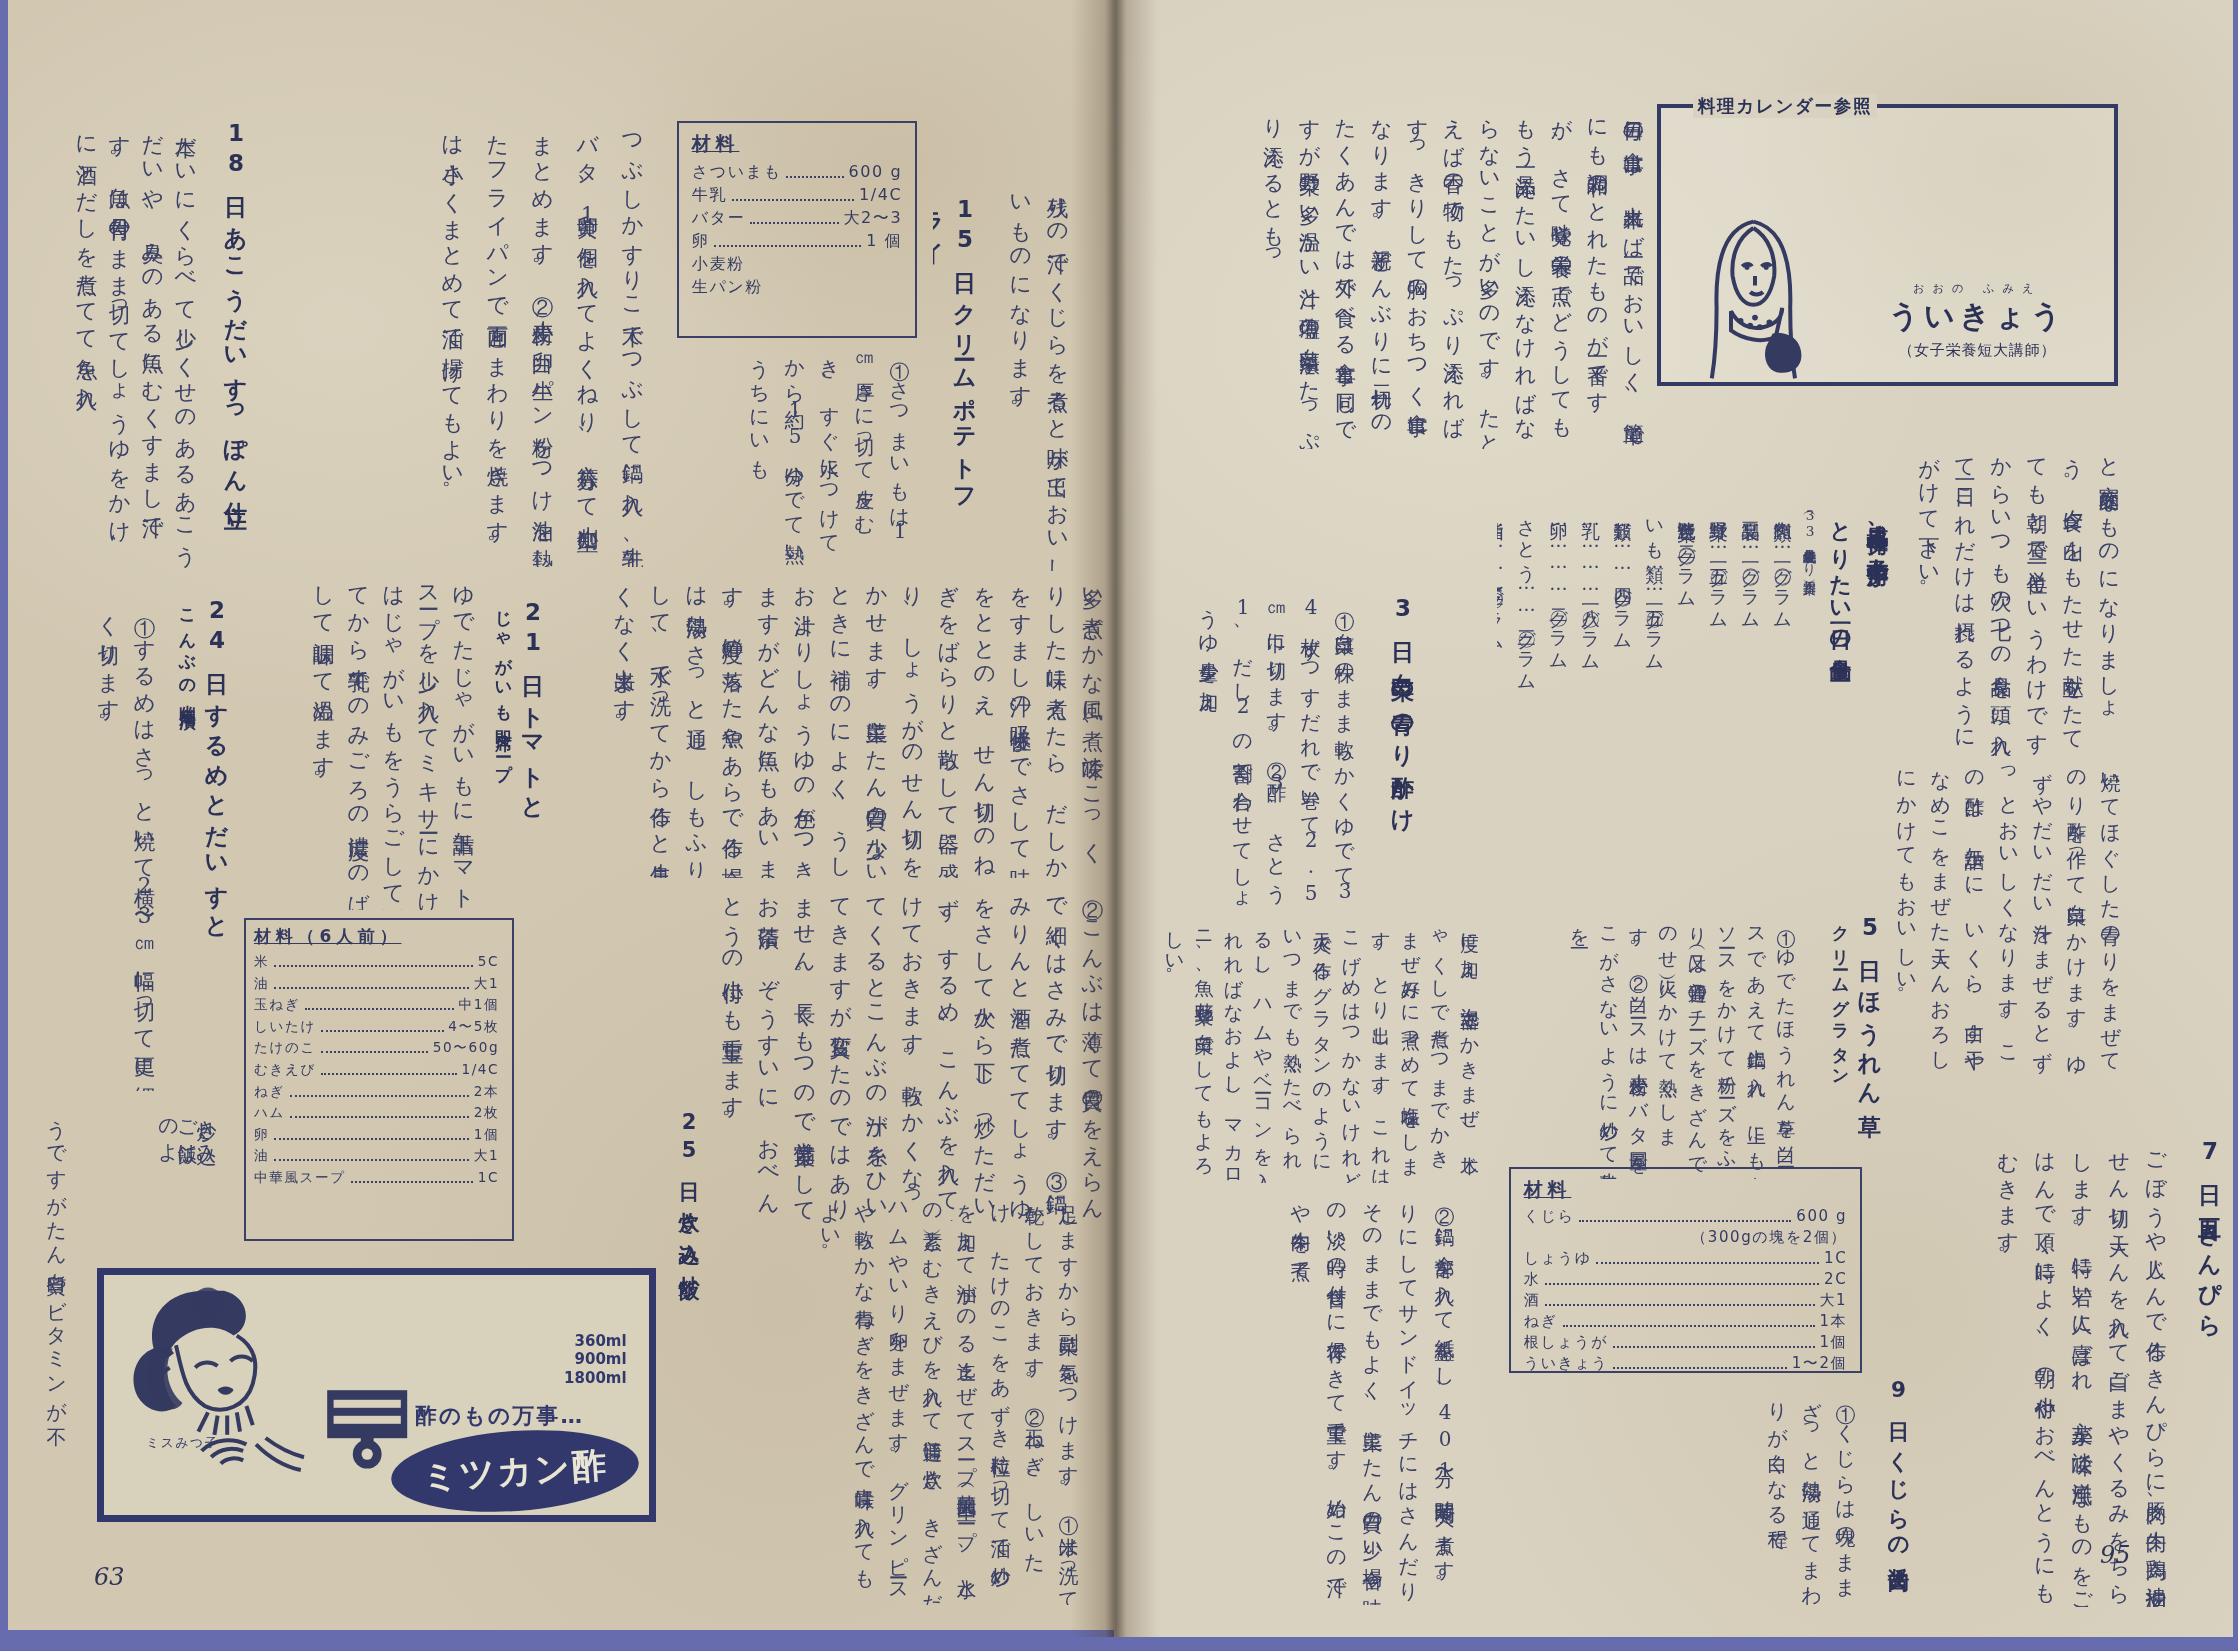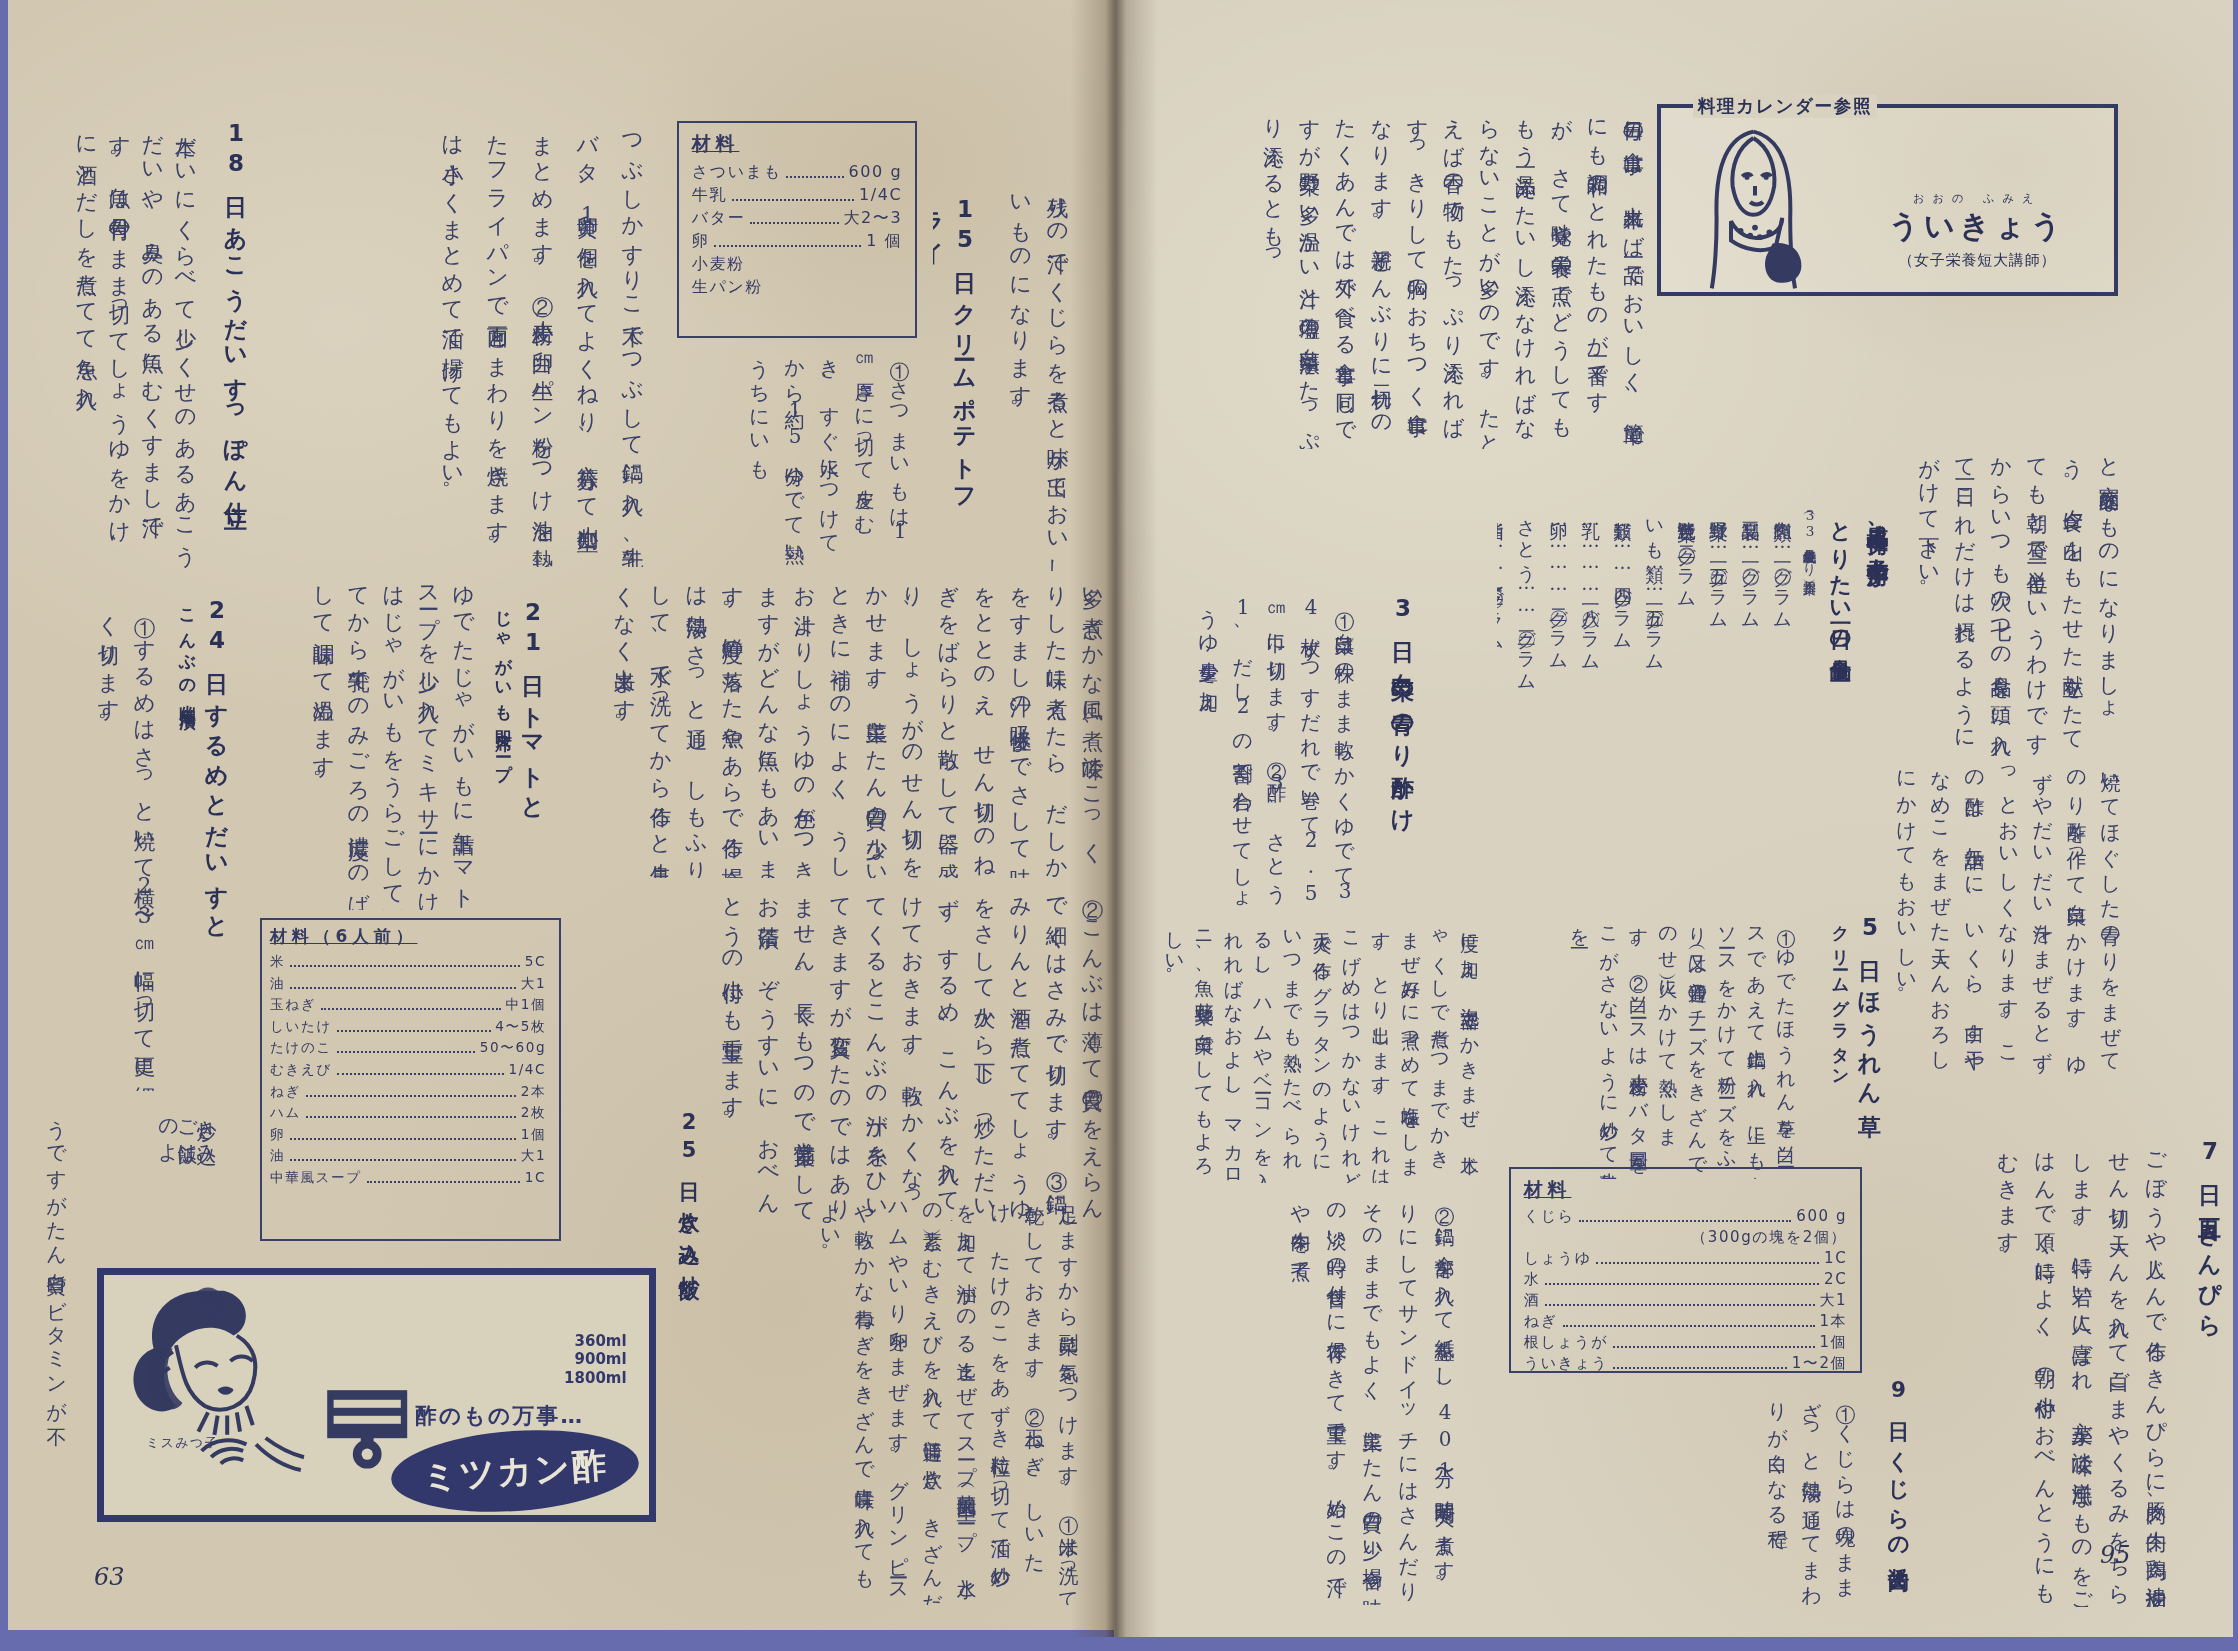--- a/index.html
+++ b/index.html
@@ -43,21 +43,21 @@
   .ibox .ttl{font-weight:bold;font-size:19px;margin-bottom:3.2px;letter-spacing:4.8px;text-decoration:underline;}
   .ing-row{display:flex;align-items:flex-end;font-size:16px;line-height:23px;letter-spacing:1.6px;}
   .ing-row .lab{white-space:nowrap;}
   .ing-row .leader{flex:1;border-bottom:2.4px dotted #3a4066;margin:0 4.8px 5.6px;}
   .ing-row .val{white-space:nowrap;}
   .ing-row:has(.val:empty) .leader{display:none;}
   .ing-row:has(.lab:empty) .leader{display:none;}
   .ing-row:has(.lab:empty){justify-content:flex-end;font-size:13.6px;}
   
   #title-box{
-    position:absolute;left:543px;top:104px;width:461px;height:192px;
+    position:absolute;left:543px;top:104px;width:461px;height:282px;
     border:4px solid #333a63;box-sizing:border-box;background:rgba(235,233,220,.35);
   }
   #title-tab{
     position:absolute;left:32px;top:-13.6px;background:transparent;
     color:#2c3257;font-size:17.6px;font-weight:bold;letter-spacing:1.6px;
     background-color:#d9d2c0;padding:0 4.8px;font-family:"DejaVu Sans","Liberation Sans",sans-serif;
   }
   #main-title{
     position:absolute;right:44px;top:48px;color:#2c3257;
     font-size:50px;letter-spacing:24px;font-weight:bold;white-space:nowrap;
@@ -163,21 +163,21 @@
 
   <div class="vh" style="left:160px;top:597px;width:65px;height:375px;">
     <span class="sub">24日　するめとだいすと</span>
     <span class="sub small">こんぶの幽庵漬</span>
   </div>
 
   <div class="v" style="left:62px;top:600px;width:92px;height:491px;line-height:36px;">①するめはさっと焼いて横2〜3㎝幅に切って更に細く切ります。</div>
 
   <div class="v" style="left:511px;top:882px;width:591px;height:339px;line-height:36px;">②こんぶは薄くて良質のをえらんで細くはさみで切ります。③鍋にみりんと酒を煮たててしょうゆをさして火から下し、炒っただいず、するめ、こんぶを入れて漬けておきます。軟らかくなってくるとこんぶの汁が糸をひいてきますが変質したのではありません。長くもつので常備菜としてお茶漬に、ぞうすいに、おべんとうの小付にも重宝します。</div>
 
-  <div class="ibox" style="left:252px;top:918px;width:301px;height:323px;padding-top:4.8px;padding-left:8px;">
+  <div class="ibox" style="left:236px;top:918px;width:270px;height:323px;padding-top:4.8px;padding-left:8px;">
     <div class="ttl" style="font-size:17px;">材料（6人前）</div>
     <div>
 
         <div class="ing-row" style="font-size:13.6px;line-height:21.6px;">
           <span class="lab">米</span>
           <span class="leader"></span>
           <span class="val">5C</span>
         </div>
 
         <div class="ing-row" style="font-size:13.6px;line-height:21.6px;">

